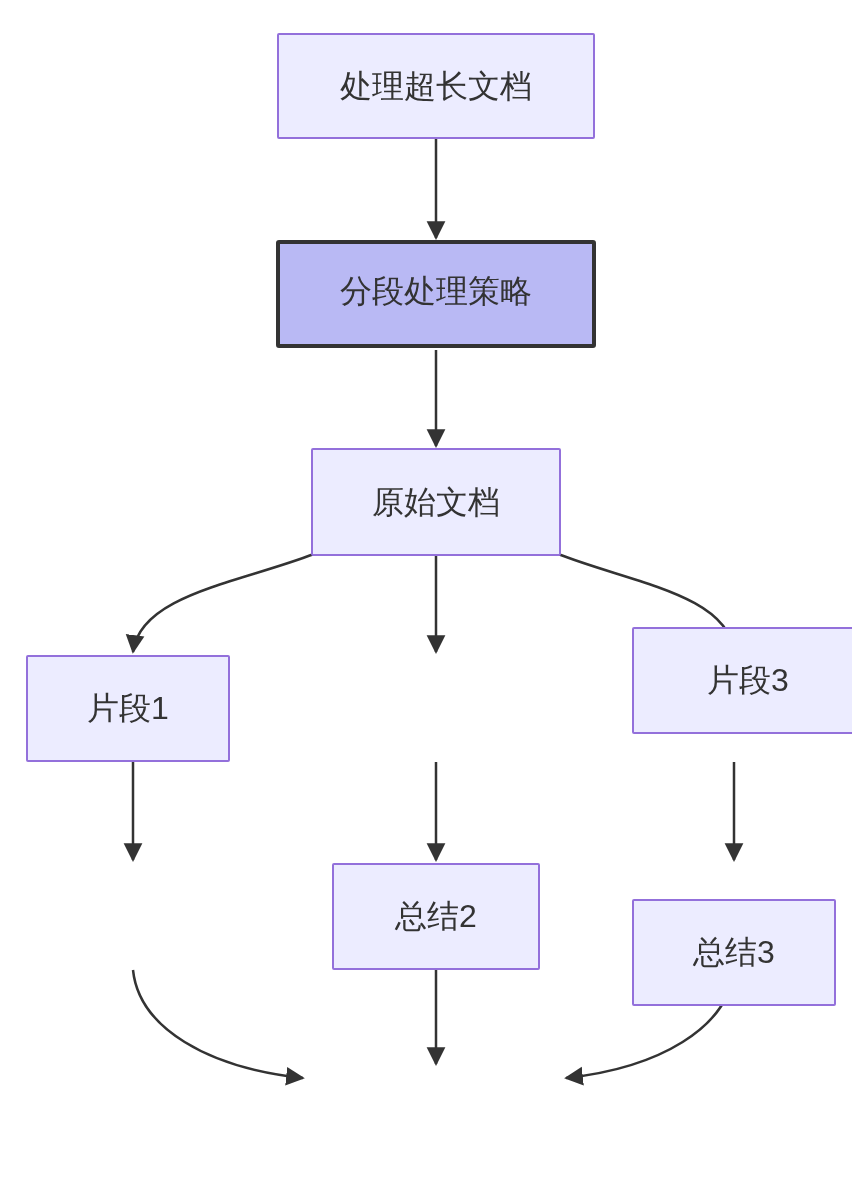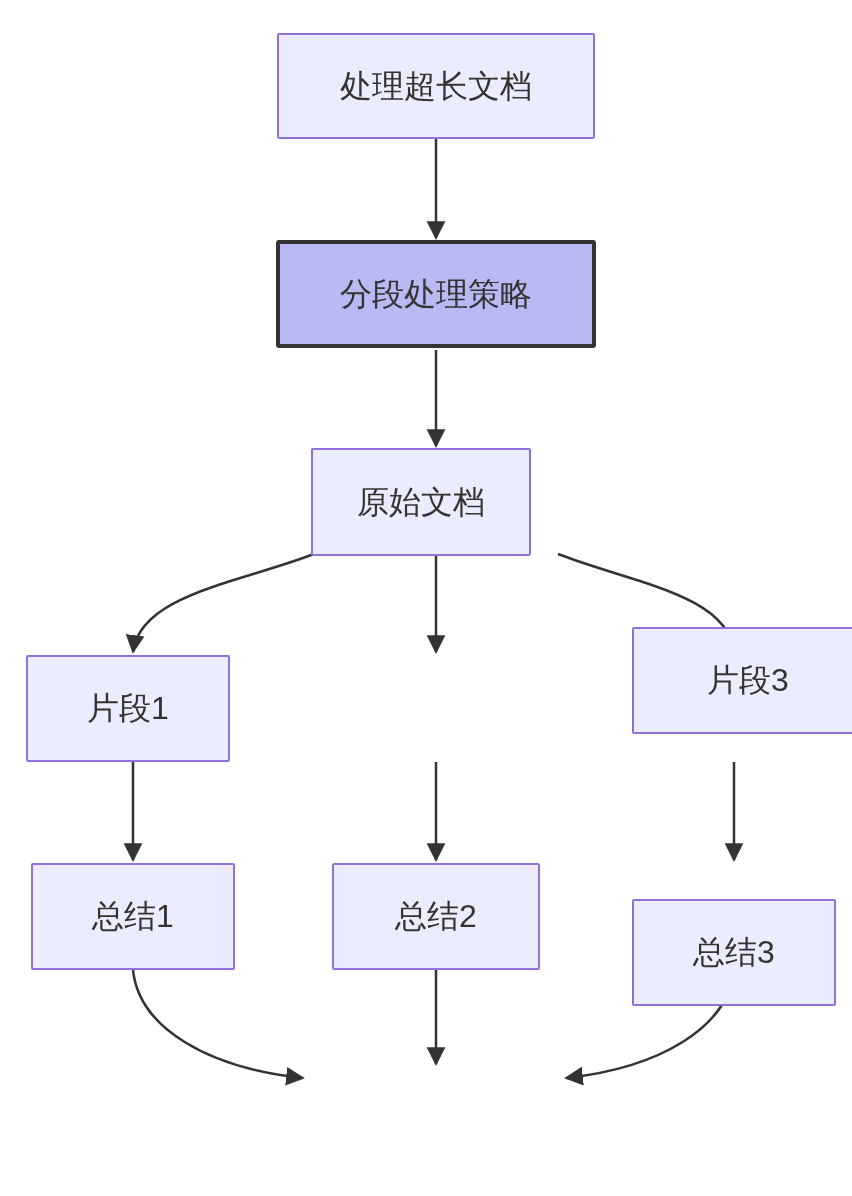--- a/index.html
+++ b/index.html
@@ -45,20 +45,21 @@
     line-height: 1.2;
     color: var(--text_color, #333333);
     background: var(--node_fill, #ececff);
     border: 2px solid var(--node_border, #9370db);
     border-radius: 2px;
   }
   .node.accent {
     background: var(--strategy_fill, #b9b9f4);
     border: 4.5px solid var(--strategy_border, #333333);
     border-radius: 3px;
+    font-family: Liberation Mono, monospace;
   }
   .node.final {
     background: var(--final_fill, #96fa96);
     border: 4.5px solid var(--final_border, #333333);
     border-radius: 3px;
   }
 </style>
 </head>
 <body>
 
@@ -85,36 +86,33 @@
   </svg>
 
   <div class="node" style="left:277px; top:33px; width:318px; height:106px">
     <span>处理超长文档</span>
   </div>
 
   <div class="node accent" style="left:276px; top:240px; width:320px; height:108px">
     <span>分段处理策略</span>
   </div>
 
-  <div class="node" style="left:311px; top:448px; width:220px; height:108px">
+  <div class="node" style="left:311px; top:448px; width:250px; height:108px">
     <span>原始文档</span>
   </div>
 
   <div class="node" style="left:26px; top:655px; width:204px; height:107px">
     <span>片段1</span>
   </div>
 
 
   <div class="node" style="left:632px; top:627px; width:232px; height:107px">
     <span>片段3</span>
   </div>
 
-  <div class="node" style="left:31px; top:863px; width:204px; height:107px">
-    <span>总结1</span>
-  </div>
 
   <div class="node" style="left:332px; top:863px; width:208px; height:107px">
     <span>总结2</span>
   </div>
 
   <div class="node" style="left:632px; top:899px; width:204px; height:107px">
     <span>总结3</span>
   </div>
 
 

